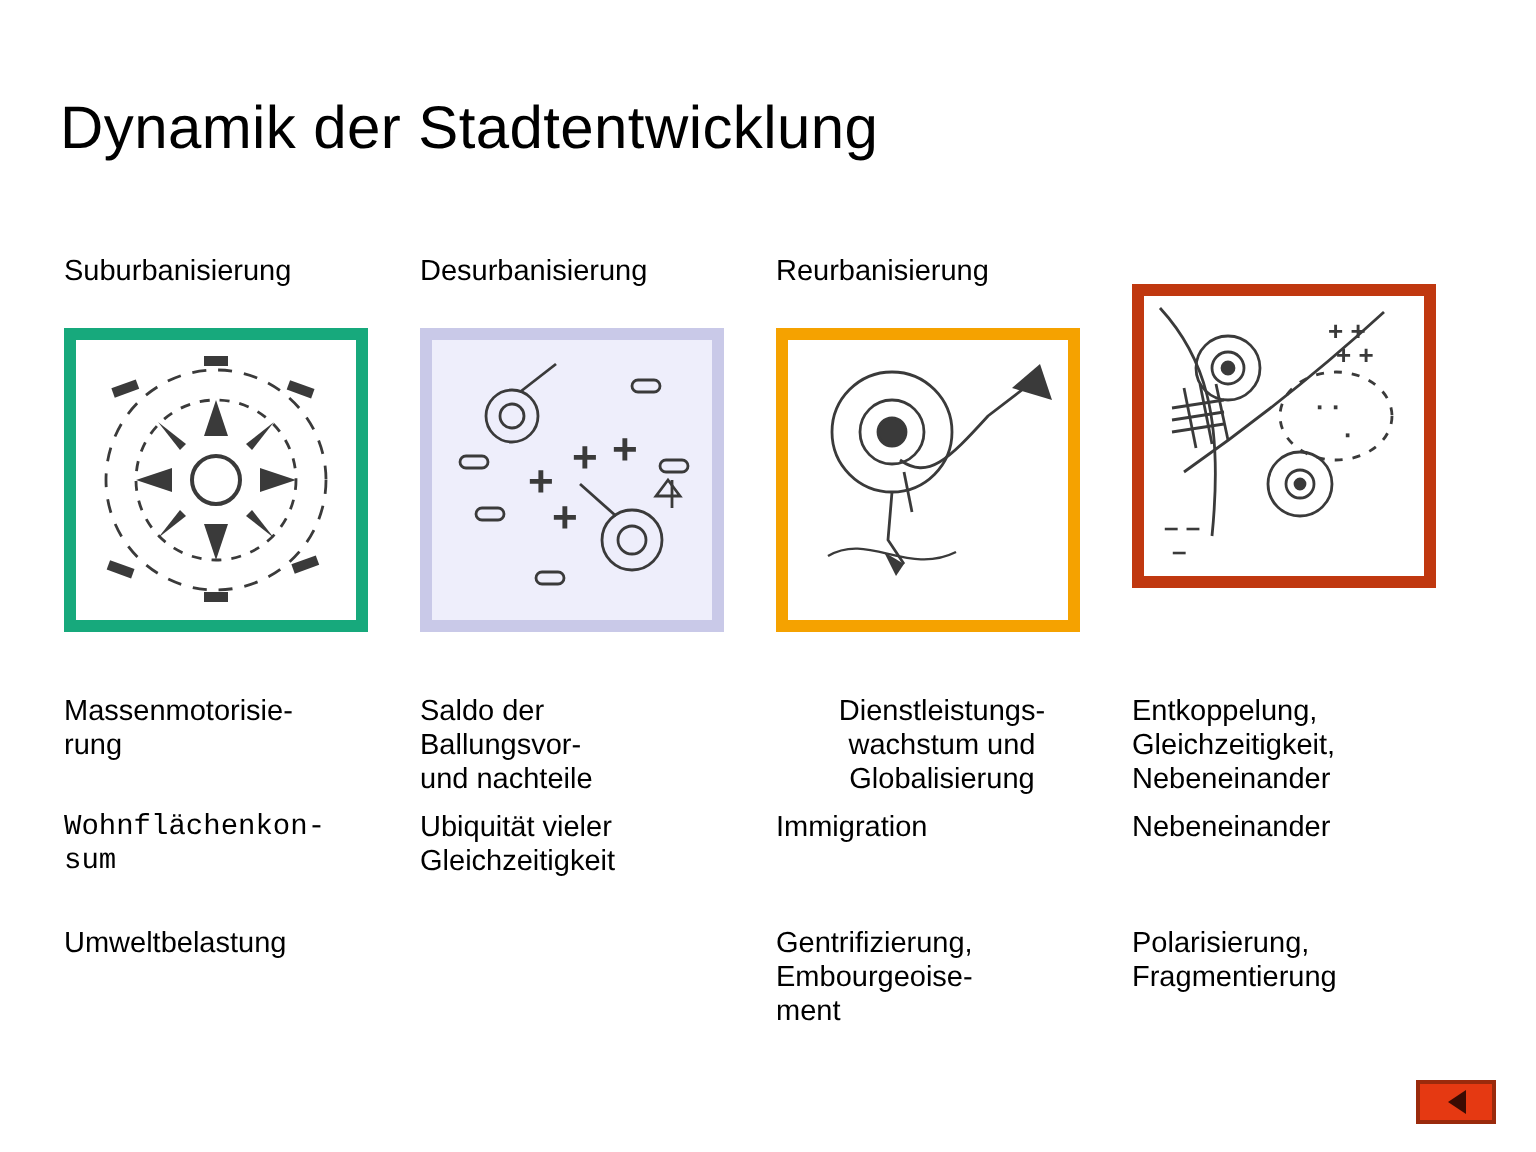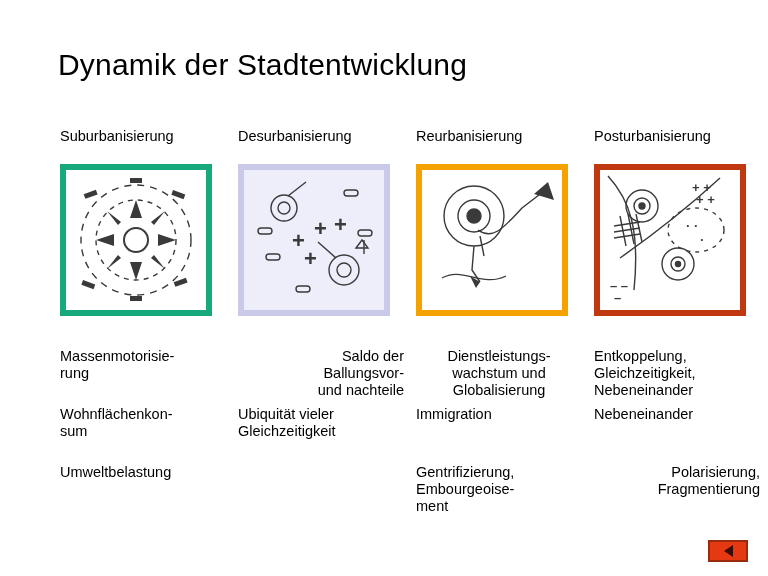--- a/index.html
+++ b/index.html
@@ -10,21 +10,20 @@
     width: 768px;
     height: 576px;
     background: #ffffff;
     font-family: "Liberation Sans", sans-serif;
     overflow: hidden;
     position: relative;
   }
   .slide {
     position: absolute;
     inset: 0;
-    margin-left: 28px;
   }
   .slide-title {
     position: absolute;
     left: 30px;
     top: 48px;
     font-size: 30px;
     color: #000000;
     letter-spacing: 0.2px;
     white-space: nowrap;
   }
@@ -195,21 +194,20 @@
             <polygon points="58,112 48,106 54,118"></polygon>
           </g>
           <g stroke="#3a3a3a" fill="none" stroke-width="1.2">
             <path d="M20 108 C 40 96, 60 118, 84 106"></path>
           </g>
         </svg>
       </div>
     </div>
 
     <div class="column">
-      <div class="col-header">Posturbanisierung</div>
       <div class="img-box frame-4">
         <svg width="140" height="140" viewBox="0 0 140 140">
           <g stroke="#3a3a3a" fill="none" stroke-width="1.4">
             <circle cx="42" cy="36" r="16"></circle>
             <circle cx="42" cy="36" r="8"></circle>
             <circle cx="42" cy="36" r="3" fill="#3a3a3a"></circle>
             <circle cx="78" cy="94" r="16"></circle>
             <circle cx="78" cy="94" r="7"></circle>
             <circle cx="78" cy="94" r="2.5" fill="#3a3a3a"></circle>
             <ellipse cx="96" cy="60" rx="28" ry="22" stroke-dasharray="4 5"></ellipse>
@@ -234,27 +232,27 @@
       </div>
     </div>
 
   </div>
 
   <div class="bullets">
 
     <div class="bcol">
       <div class="bullet" style="white-space:pre-line;min-height:58px;">Massenmotorisie-
 rung</div>
-      <div class="bullet" style="white-space:pre-line;min-height:58px;">Wohnflächenkon-
+      <div class="bullet" style="white-space:pre-line;min-height:58px;font-family:Liberation Mono, monospace;">Wohnflächenkon-
 sum</div>
       <div class="bullet" style="white-space:pre-line;">Umweltbelastung</div>
     </div>
 
     <div class="bcol">
-      <div class="bullet" style="white-space:pre-line;min-height:58px;text-align:right;">Saldo der
+      <div class="bullet" style="white-space:pre-line;min-height:58px;">Saldo der
 Ballungsvor-
 und nachteile</div>
       <div class="bullet" style="white-space:pre-line;min-height:58px;">Ubiquität vieler
 Gleichzeitigkeit</div>
       <div class="bullet" style="white-space:pre-line;"></div>
     </div>
 
     <div class="bcol">
       <div class="bullet" style="white-space:pre-line;min-height:58px;text-align:center;">Dienstleistungs-
 wachstum und
@@ -263,21 +261,21 @@
       <div class="bullet" style="white-space:pre-line;">Gentrifizierung,
 Embourgeoise-
 ment</div>
     </div>
 
     <div class="bcol">
       <div class="bullet" style="white-space:pre-line;min-height:58px;">Entkoppelung,
 Gleichzeitigkeit,
 Nebeneinander</div>
       <div class="bullet" style="white-space:pre-line;min-height:58px;">Nebeneinander</div>
-      <div class="bullet" style="white-space:pre-line;text-align:right;">Polarisierung,
+      <div class="bullet" style="white-space:pre-line;">Polarisierung,
 Fragmentierung</div>
     </div>
 
   </div>
 
   <div class="nav-button">
     <span class="tri"></span>
   </div>
 
 </div>

